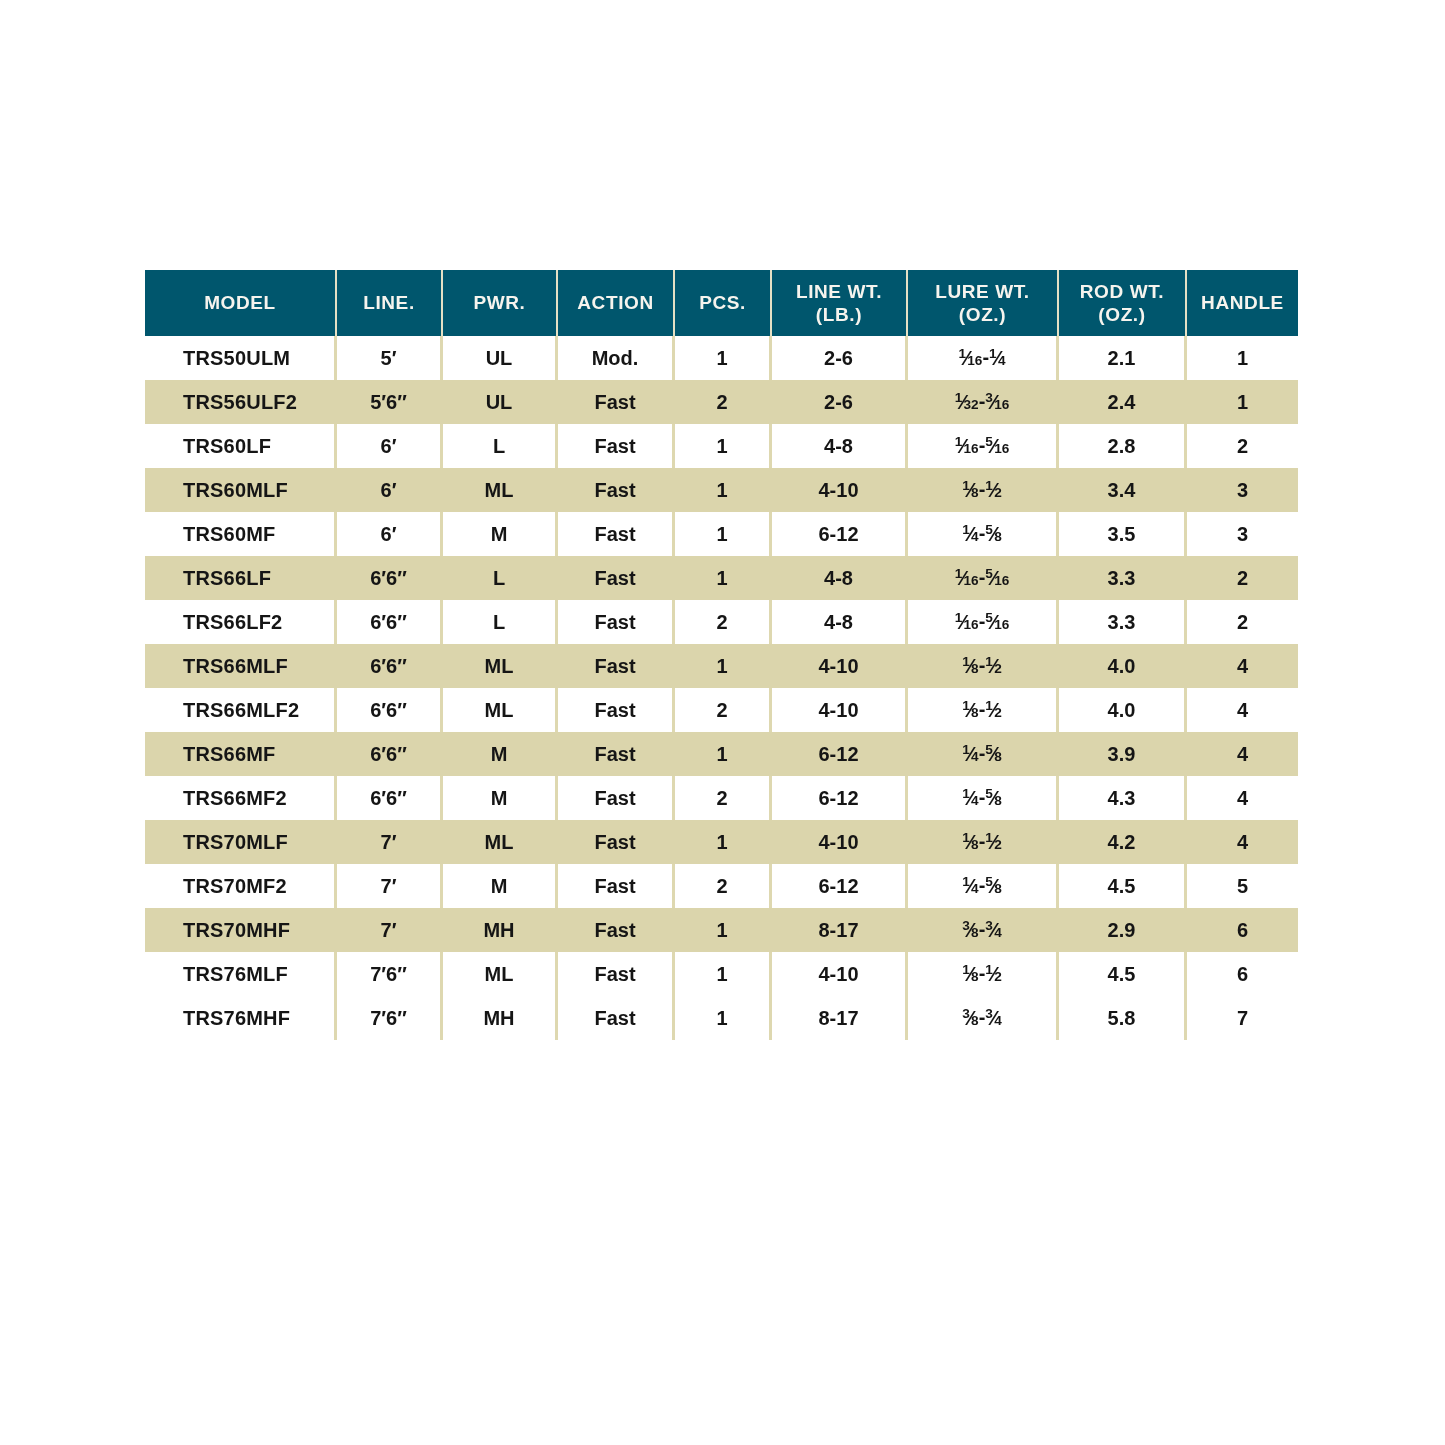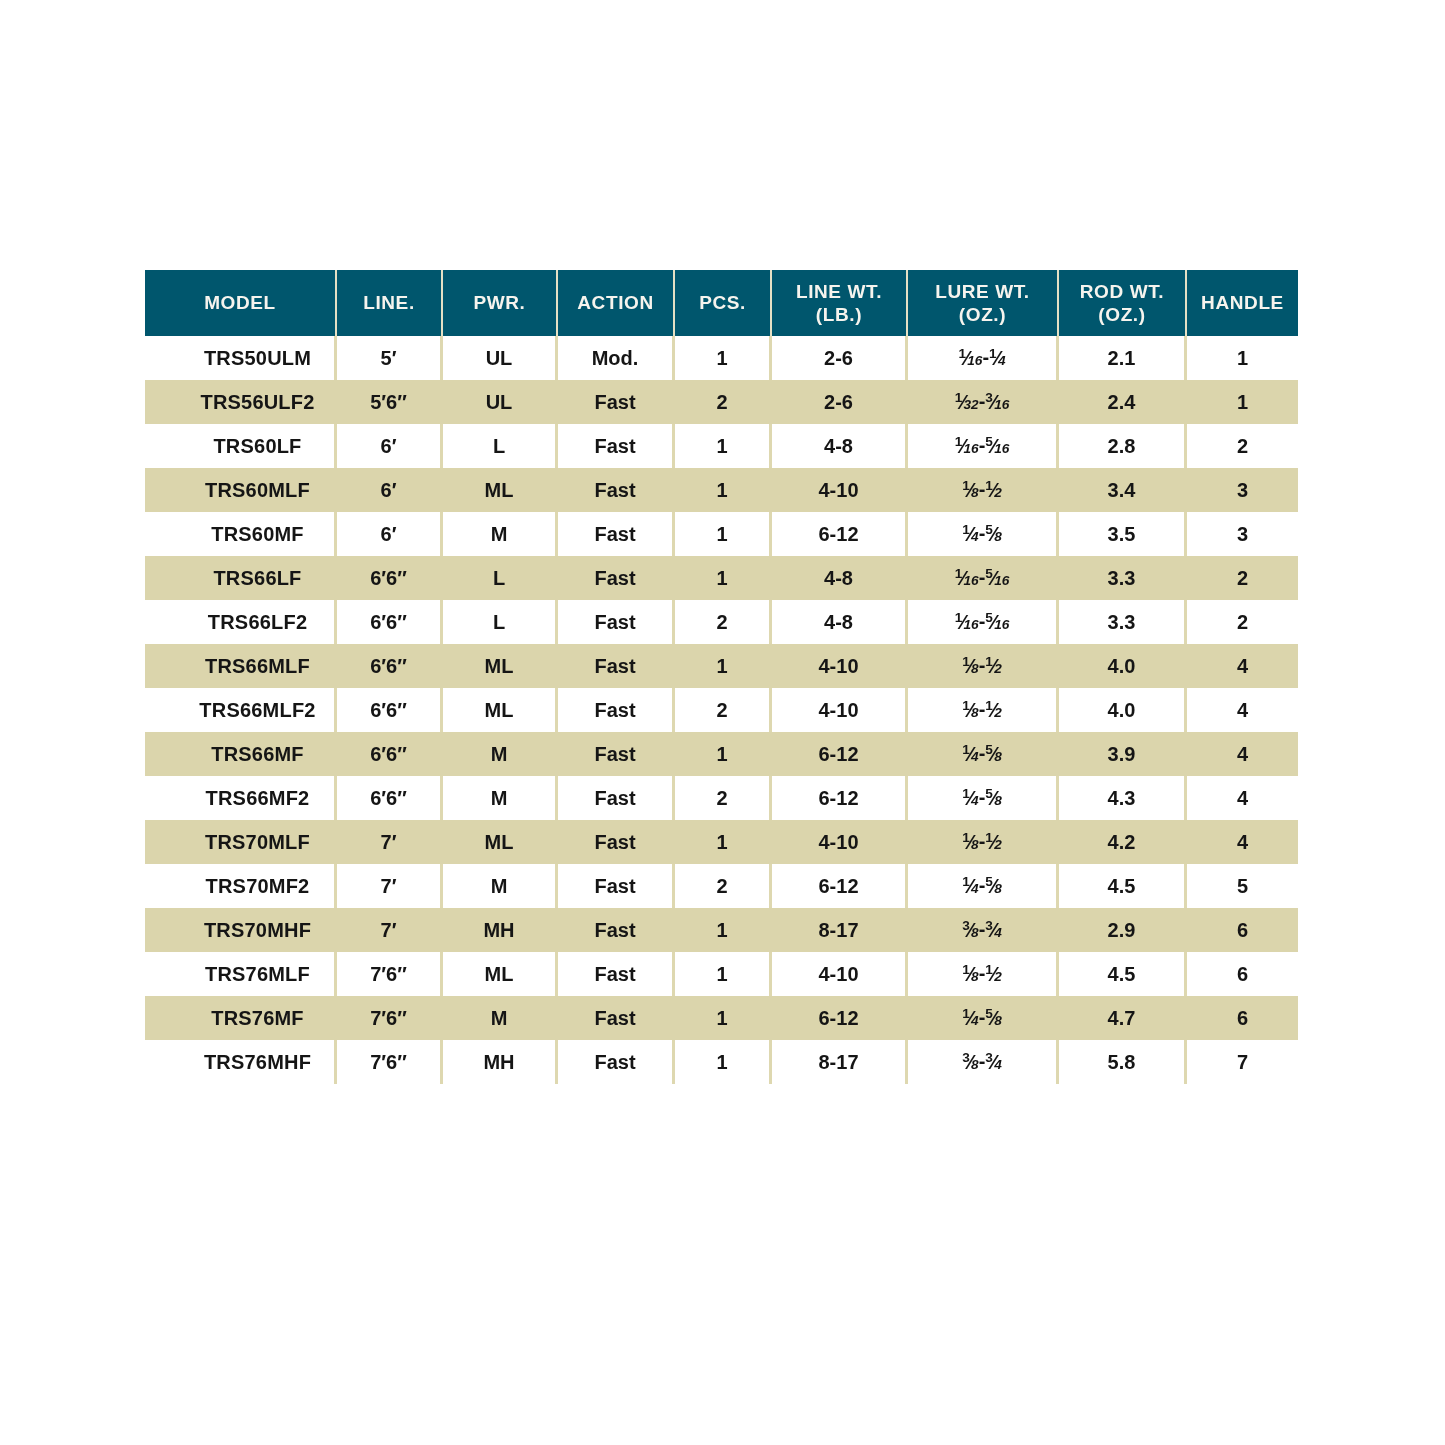--- a/index.html
+++ b/index.html
@@ -52,27 +52,27 @@
     border-right: 3px solid var(--grid-line);
     padding: 0 2px;
     white-space: nowrap;
   }
   tbody td:last-child { border-right: none; }
   tbody tr.alt td {
     background: var(--row-alt-bg);
     border-right-color: var(--row-alt-bg);
   }
   tbody td.model {
-    text-align: center;
+    text-align: left;
     padding-left: 38px;
     letter-spacing: 0.2px;
   }
   
   tbody td .fs { font-size: 0.68em; vertical-align: 0.45em; font-weight: 700; }
-  tbody td .fd { font-size: 0.68em; vertical-align: -0.05em; font-weight: 700; font-style: italic; }
+  tbody td .fd { font-size: 0.68em; vertical-align: -0.05em; font-weight: 700; }
   tbody td .sl { margin: 0 -1px; font-weight: 700; }
 </style>
 </head>
 <body>
 
 <div class="canvas">
   <table class="spec" aria-label="Rod specifications">
     <colgroup>
       <col style="width:192px">
       <col style="width:106px">
@@ -259,31 +259,20 @@
           <td class="model">TRS76MLF</td>
           <td>7′6″</td>
           <td>ML</td>
           <td>Fast</td>
           <td>1</td>
           <td>4-10</td>
           <td><sup class="fs">1</sup><span class="sl">⁄</span><sub class="fd">8</sub>-<sup class="fs">1</sup><span class="sl">⁄</span><sub class="fd">2</sub></td>
           <td>4.5</td>
           <td>6</td>
         </tr>
-        <tr class="alt">
-          <td class="model">TRS76MF</td>
-          <td>7′6″</td>
-          <td>M</td>
-          <td>Fast</td>
-          <td>1</td>
-          <td>6-12</td>
-          <td><sup class="fs">1</sup><span class="sl">⁄</span><sub class="fd">4</sub>-<sup class="fs">5</sup><span class="sl">⁄</span><sub class="fd">8</sub></td>
-          <td>4.7</td>
-          <td>6</td>
-        </tr>
         <tr>
           <td class="model">TRS76MHF</td>
           <td>7′6″</td>
           <td>MH</td>
           <td>Fast</td>
           <td>1</td>
           <td>8-17</td>
           <td><sup class="fs">3</sup><span class="sl">⁄</span><sub class="fd">8</sub>-<sup class="fs">3</sup><span class="sl">⁄</span><sub class="fd">4</sub></td>
           <td>5.8</td>
           <td>7</td>

